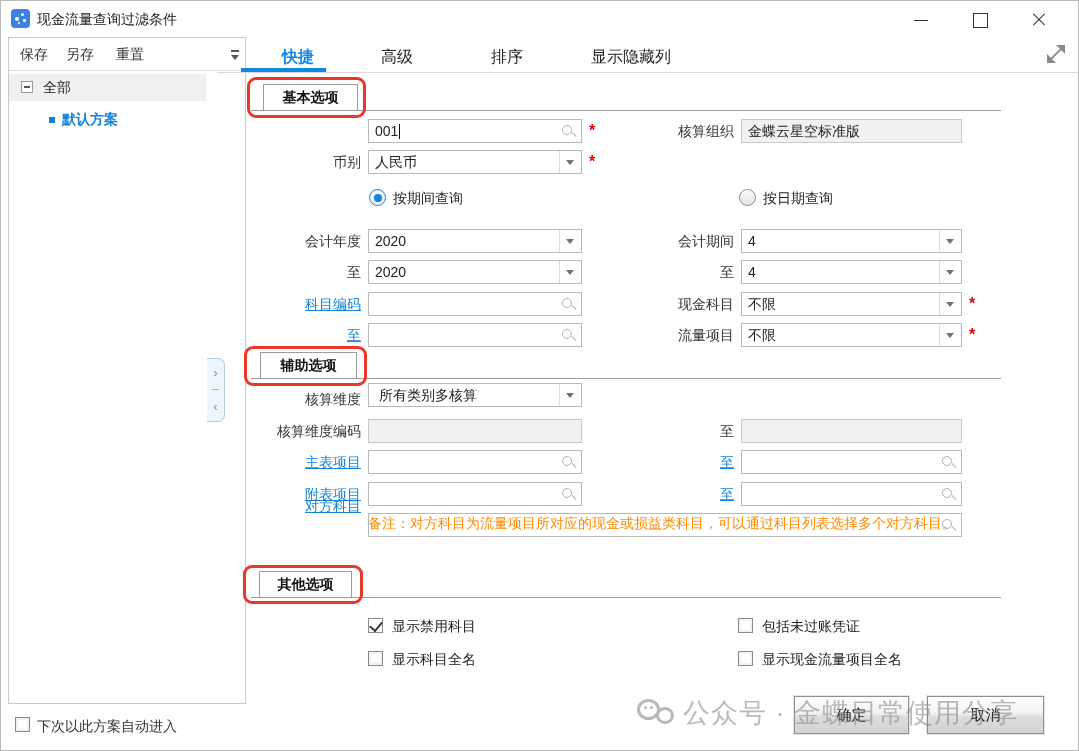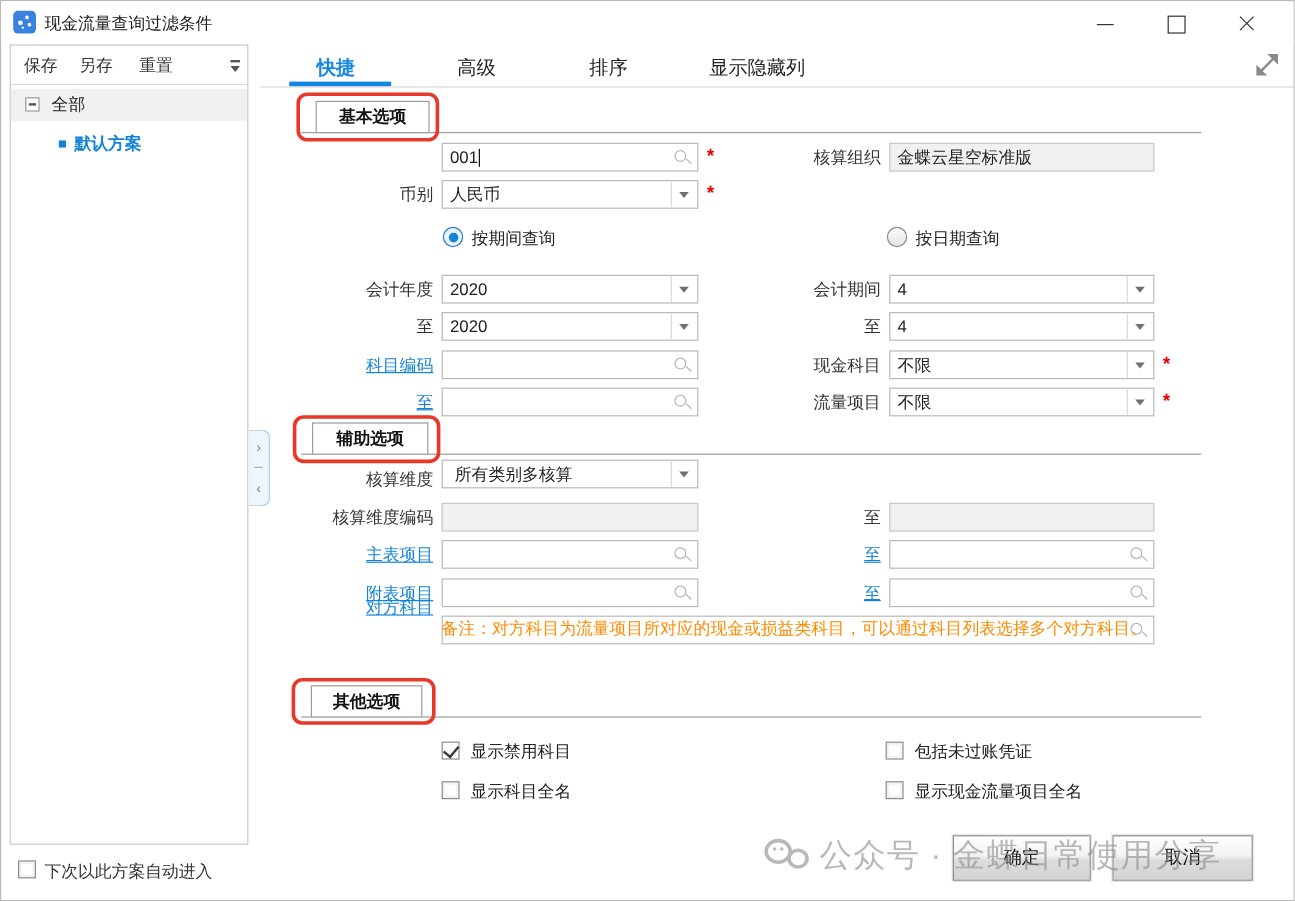--- a/index.html
+++ b/index.html
@@ -18,21 +18,21 @@
   .app-icon .d4 { left:7px; top:13px; width:2px; height:2px; }
   .win-title { position:absolute; left:36px; top:10px; font-size:14px; color:#1a1a1a; }
   .winbtn { position:absolute; top:8px; width:30px; height:22px; cursor:pointer; }
   .winbtn-min { left:905px; } .winbtn-max { left:963px; } .winbtn-close { left:1023px; }
   .winbtn-min::after { content:""; position:absolute; left:8px; top:11px; width:14px; height:0; border-top:1.5px solid #333; }
   .winbtn-max::after { content:""; position:absolute; left:9px; top:4px; width:13px; height:13px; border:1.5px solid #333; }
   .winbtn-close::before, .winbtn-close::after { content:""; position:absolute; left:7px; top:10px; width:16px; height:0; border-top:1.5px solid #333; }
   .winbtn-close::before { transform:rotate(45deg); } .winbtn-close::after { transform:rotate(-45deg); }
 
   
-  .sidebar { position:absolute; left:7px; top:36px; width:199px; height:667px; border:1px solid #c9c9c9; background:#fff; }
+  .sidebar { position:absolute; left:7px; top:36px; width:238px; height:667px; border:1px solid #c9c9c9; background:#fff; }
   .side-menu { position:absolute; left:0; top:0; width:100%; height:33px; border-bottom:1px solid #dcdcdc; }
   .menu-item { position:absolute; top:8px; font-size:14px; color:#333; cursor:pointer; }
   .mi-0 { left:11px; } .mi-1 { left:57px; } .mi-2 { left:107px; }
   .menu-more { position:absolute; right:5px; top:11px; width:10px; height:12px; cursor:pointer; }
   .menu-more::before { content:""; position:absolute; left:1px; top:1px; width:8px; height:0; border-top:2px solid #555; }
   .menu-more::after { content:""; position:absolute; left:1px; top:6px; border:4px solid transparent; border-top:5px solid #555; }
   .tree-root-row { position:absolute; left:0; top:36px; width:197px; height:27px; background:#f0f0f0; cursor:pointer;text-align:center; }
   .expander { position:absolute; left:12px; top:7px; width:12px; height:12px; border:1px solid #999; background:#fff; }
   .expander::after { content:""; position:absolute; left:2px; top:4px; width:6px; height:0; border-top:2px solid #555; }
   .tree-root-label { position:absolute; left:34px; top:5px; font-size:14px; color:#222; }
@@ -44,21 +44,21 @@
 
   
   .collapse-handle { position:absolute; left:206px; top:357px; width:18px; height:64px; background:#eef6fc;
     border:1px solid #aecde8; border-left:none; border-radius:0 7px 7px 0; }
   .ch-arrow { position:absolute; left:0; width:100%; text-align:center; font-size:12px; color:#6f8699; cursor:pointer; line-height:12px; }
   .ch-up { top:8px; } .ch-down { bottom:8px; }
   .ch-dash { position:absolute; left:5px; top:30px; width:7px; height:0; border-top:1px solid #9bb4c6; }
 
   
   .tab { position:absolute; top:46px; font-size:16px; color:#222; cursor:pointer; }
-  .tab.active { color:#1287e2; font-weight:bold; }
+  .tab.active { color:#1287e2; font-weight:bold;margin-left:18px; }
   .tab-underline { position:absolute; left:240px; top:67px; width:85px; height:4px; background:#1287e2; }
   .tabs-divider { position:absolute; left:216px; top:71px; width:863px; height:0; border-top:1px solid #d9d9d9; }
   .expand-icon { position:absolute; left:1046px; top:44px; width:18px; height:18px; cursor:pointer; }
   .expand-icon::before { content:""; position:absolute; right:0; top:0; border-left:9px solid transparent; border-top:9px solid #8a8a8a; }
   .expand-icon::after { content:""; position:absolute; left:0; bottom:0; border-right:9px solid transparent; border-bottom:9px solid #8a8a8a; }
   .expand-icon i { position:absolute; left:1px; top:8px; width:16px; height:0; border-top:2px solid #8a8a8a; transform:rotate(-45deg); }
 
   
   .sec-line { position:absolute; height:0; border-top:1px solid #9c9c9c; }
   .sec-head { position:absolute; height:27px; border:1px solid #9c9c9c; background:#fff; font-weight:bold;

